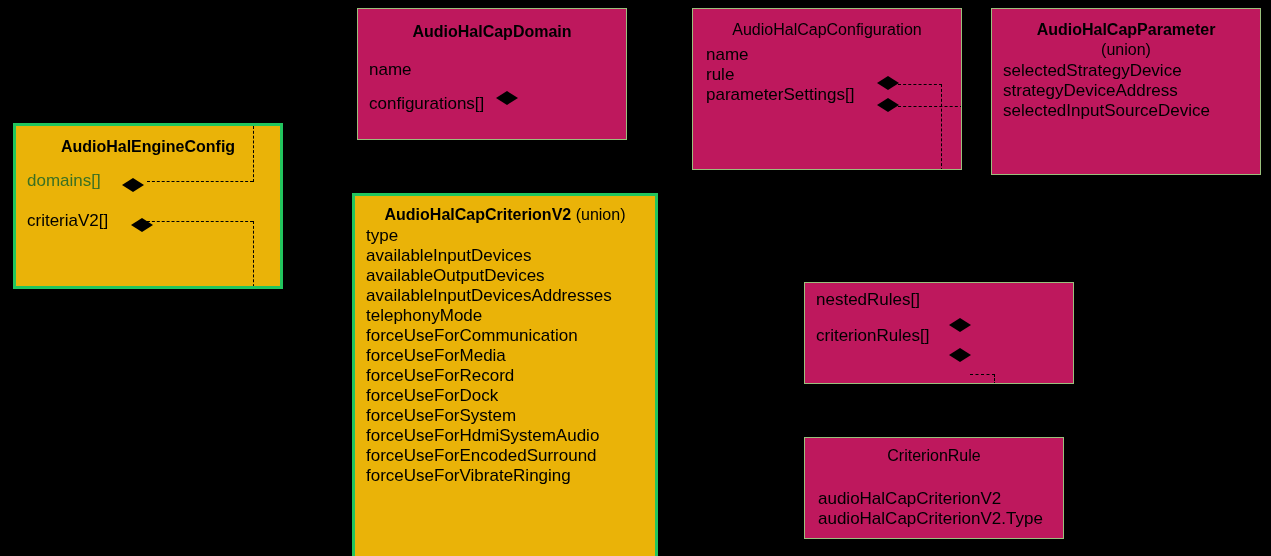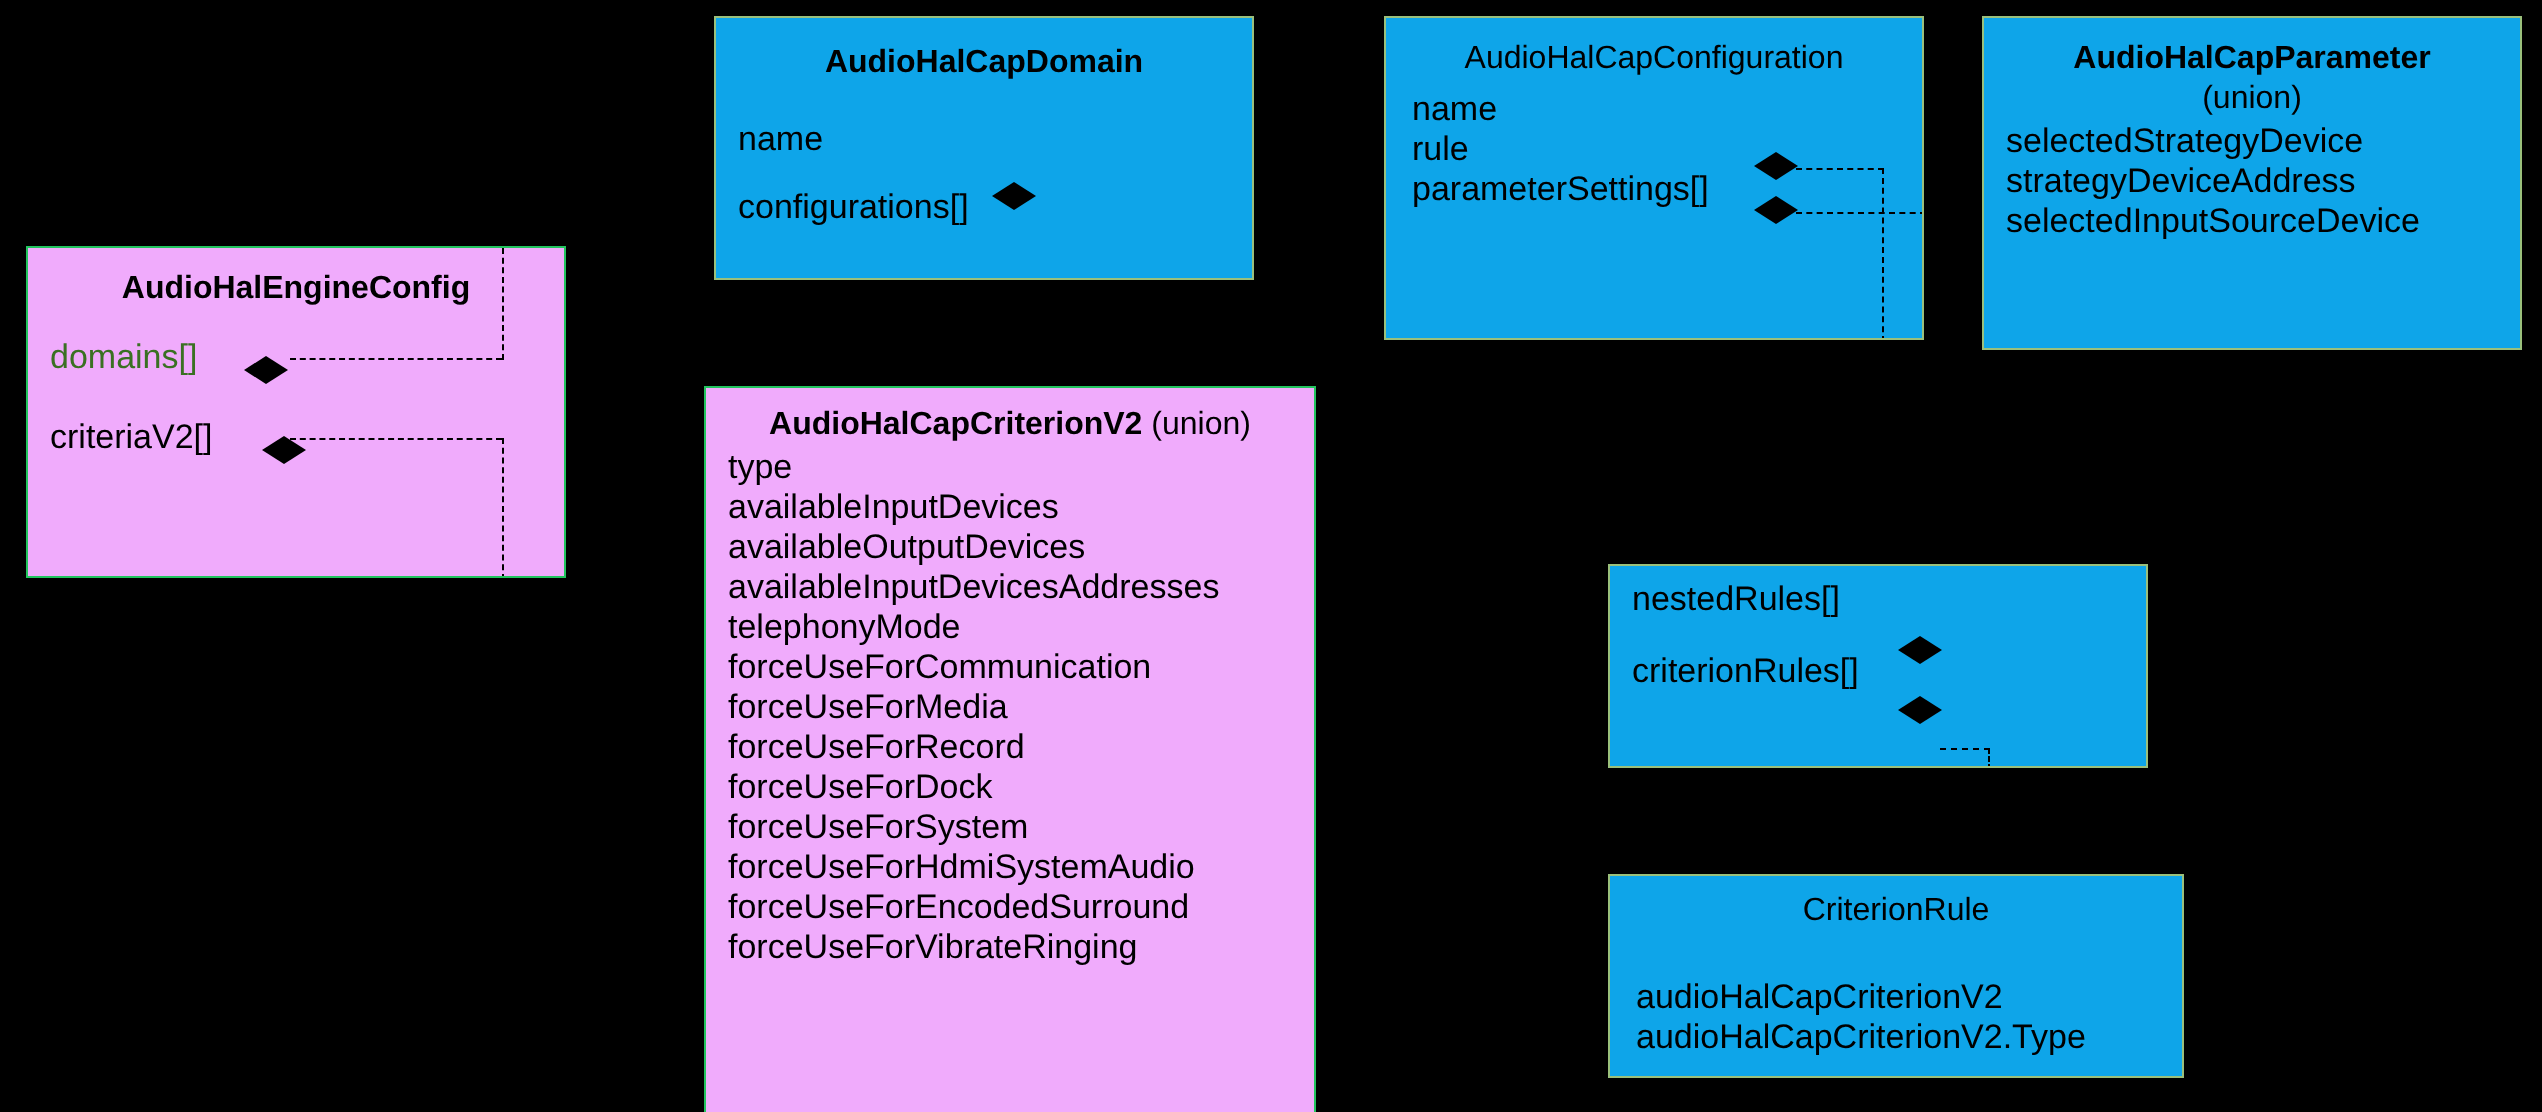--- a/index.html
+++ b/index.html
@@ -14,26 +14,26 @@
     height: 556px;
     background: #000000;
     overflow: hidden;
     font-family: "Liberation Sans", sans-serif;
     -webkit-font-smoothing: antialiased;
   }
   .uml-box {
     position: absolute;
     box-sizing: border-box;
     border: 1px solid #9ac07c;
-    background: #0ea5e9;
+    background: #be185d;
     overflow: hidden;
   }
   .uml-box.gray {
-    background: #f0abfc;
-    border: 1px solid #22c55e;
+    background: #eab308;
+    border: 3px solid #22c55e;
   }
   .box-title {
     text-align: center;
     font-size: 16px;
     line-height: 20px;
     color: #000000;
     white-space: nowrap;
   }
   .box-title.bold {
     font-weight: bold;
@@ -182,21 +182,21 @@
       <div class="attr">nestedRules[]</div>
       <div class="attr" style="margin-top:16px;">criterionRules[]</div>
     </div>
 
     <div class="hline" style="left:165px; top:91px; width:25px;"></div>
     <div class="vline" style="left:189px; top:91px; height:11px;"></div>
   </div>
   <div class="diamond" style="left:949px; top:325px;"></div>
   <div class="diamond" style="left:949px; top:355px;"></div>
 
-  <div class="uml-box" style="left:804px; top:437px; width:288px; height:102px;">
+  <div class="uml-box" style="left:804px; top:437px; width:260px; height:102px;">
     <div class="box-title" style="margin-top:8px;">CriterionRule</div>
     <div class="attr-list pad-wide" style="margin-top:23px;">
       <div class="attr">audioHalCapCriterionV2</div>
       <div class="attr">audioHalCapCriterionV2.Type</div>
     </div>
   </div>
 
 </div>
 
 </body></html>

